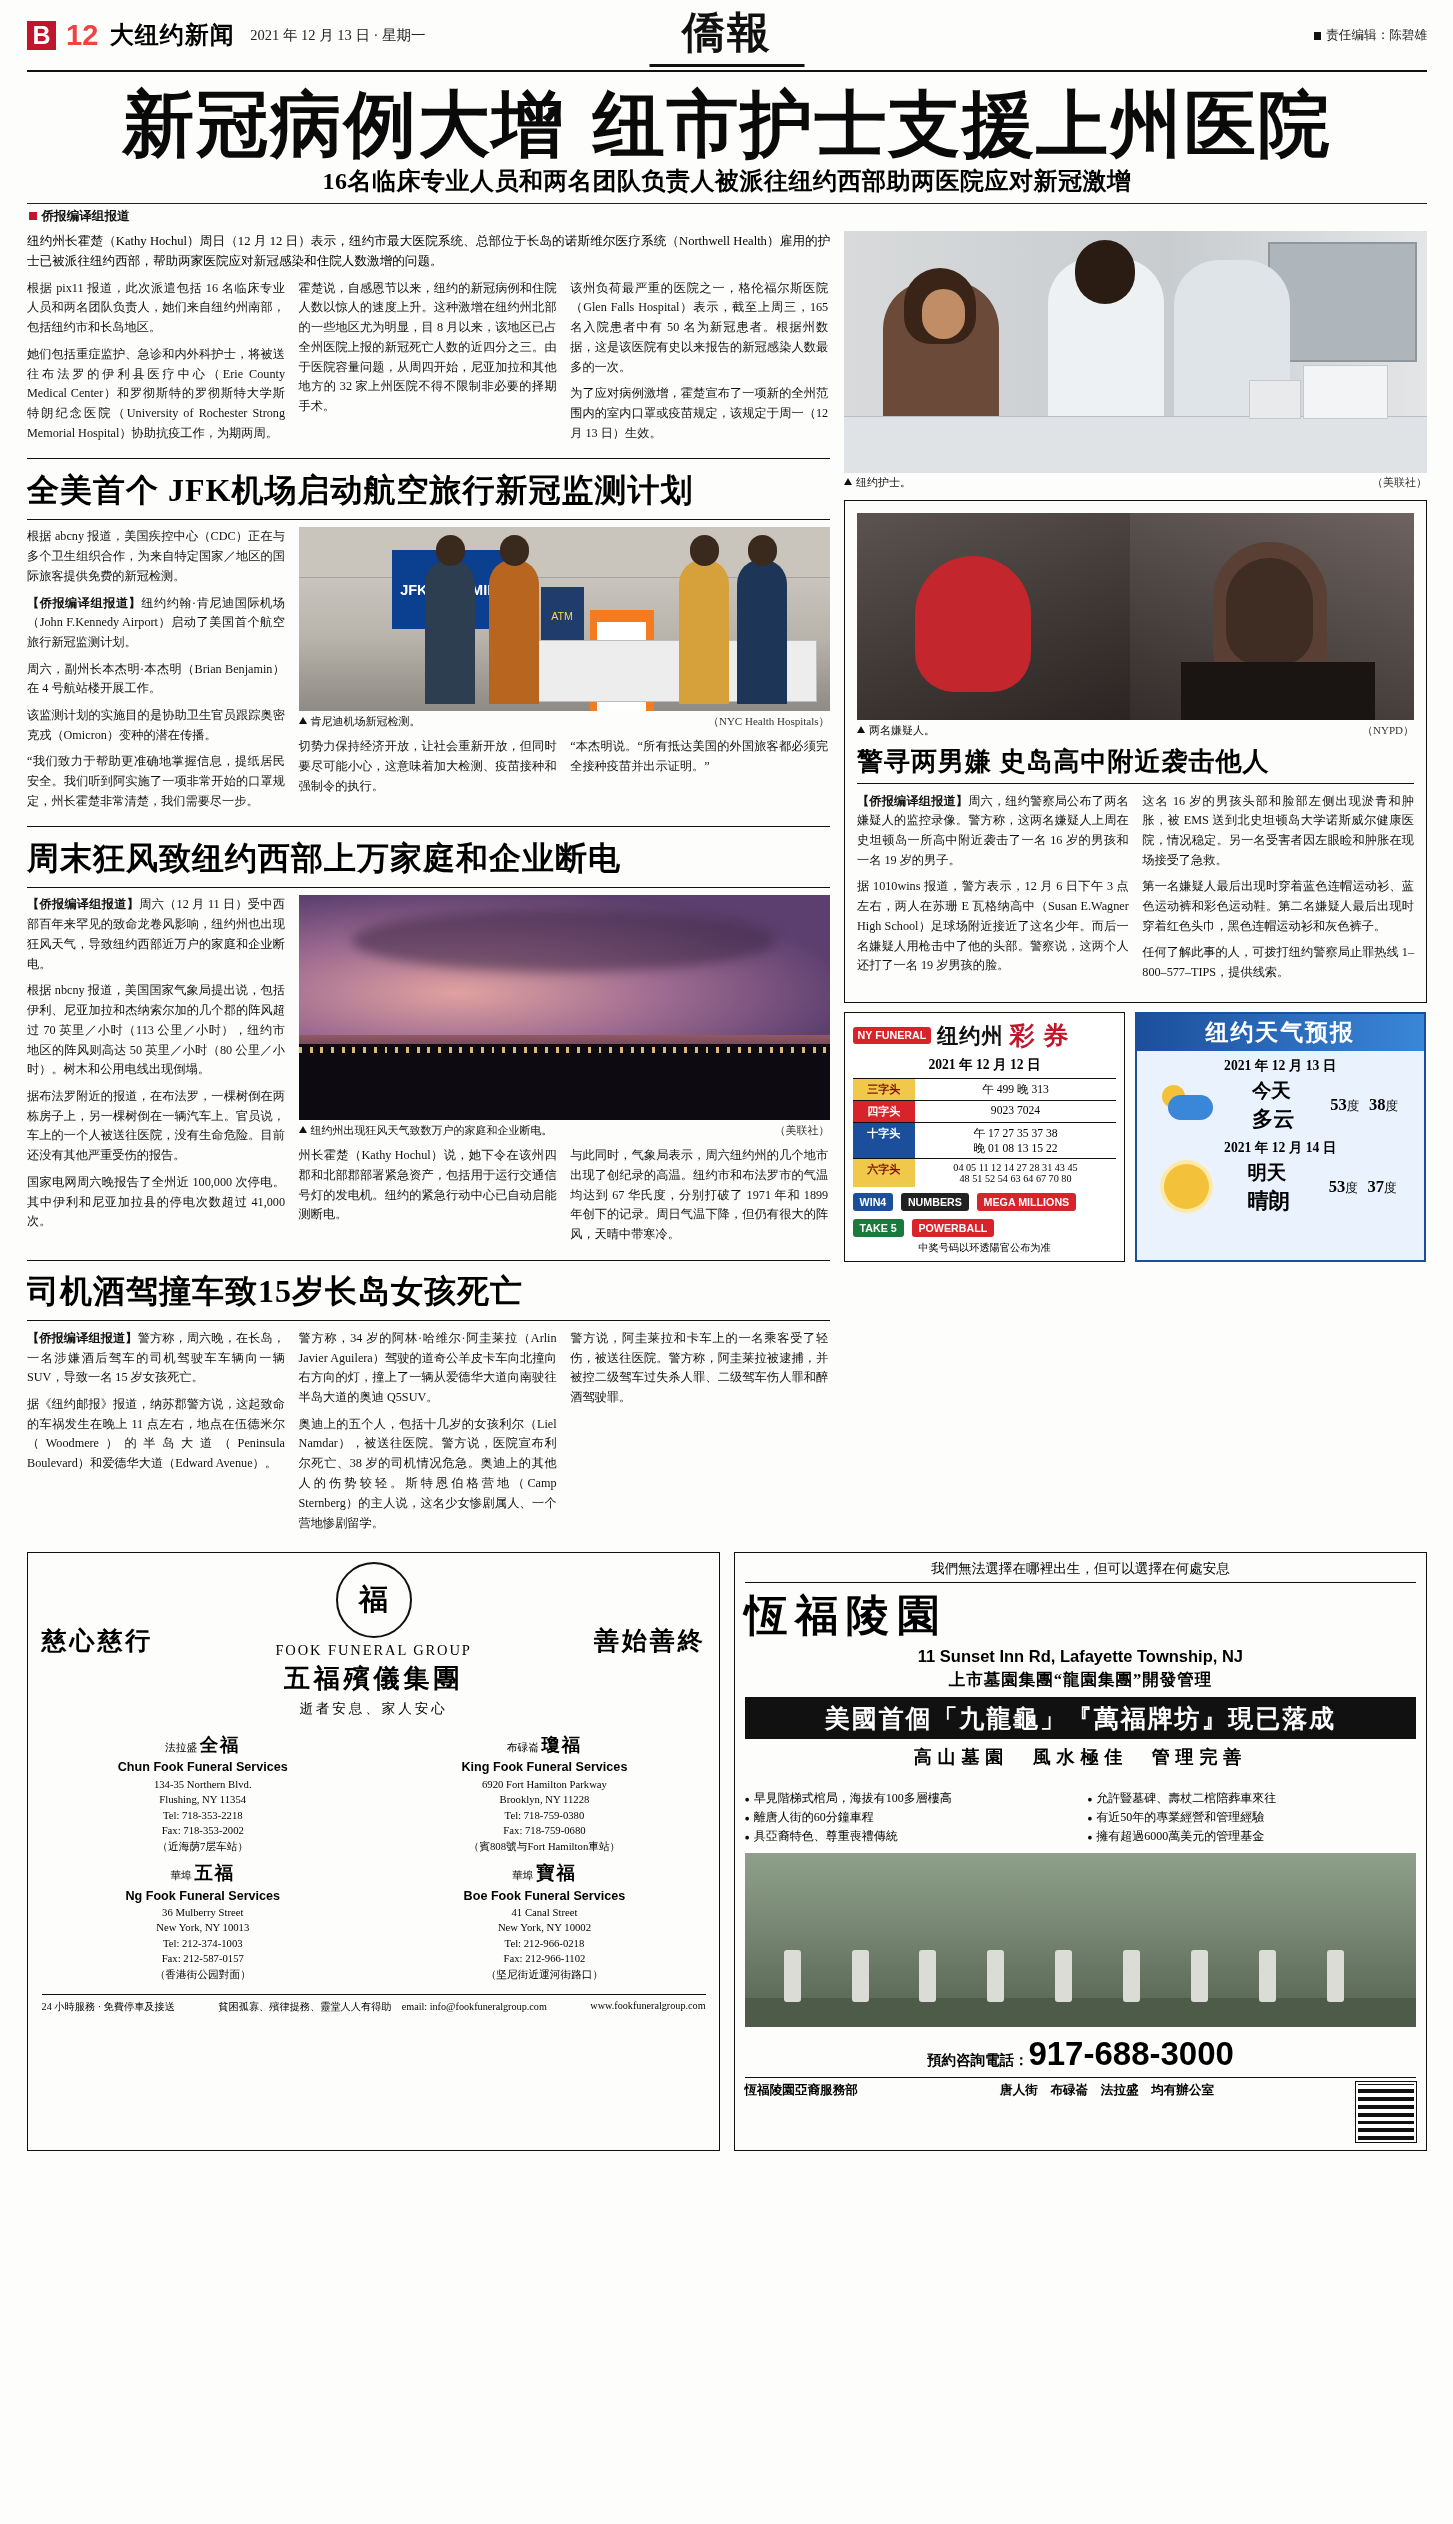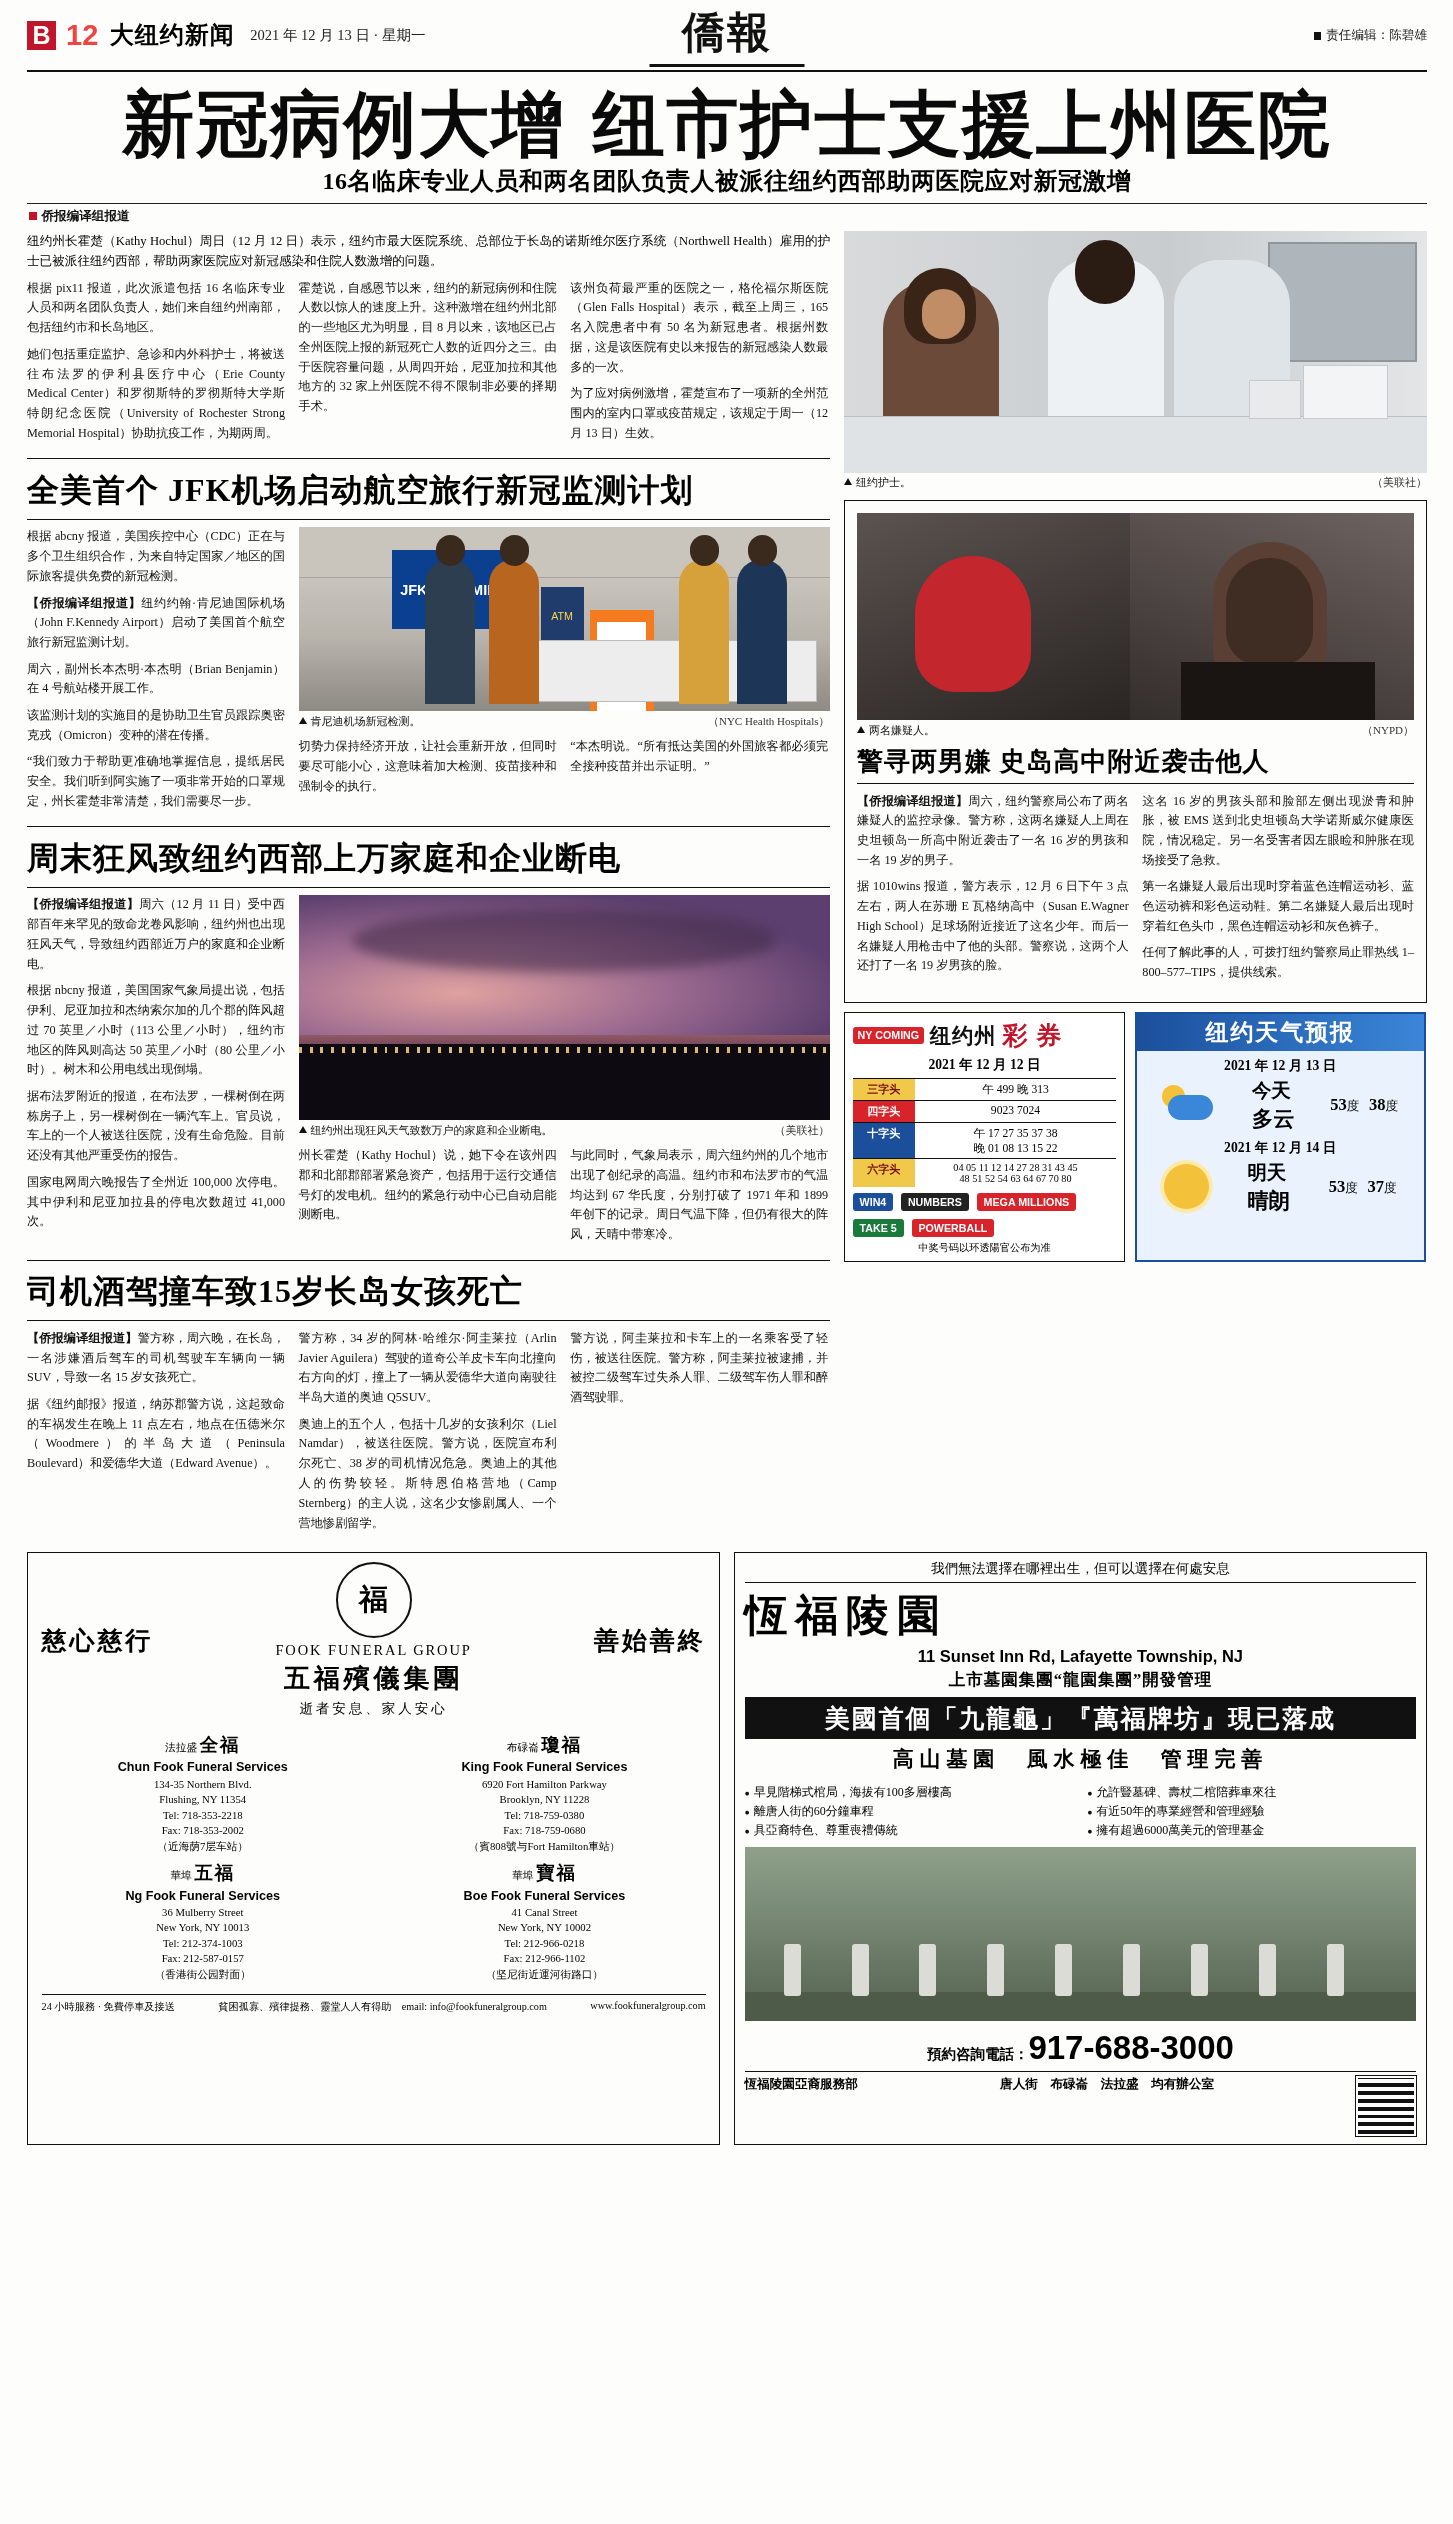--- a/index.html
+++ b/index.html
@@ -136,21 +136,21 @@
   .fk{text-align:center;font-size:10.7px;line-height:1.45;}
   .fk .cnname{font-size:18.4px;font-weight:bold;letter-spacing:1.9px;font-family:"DejaVu Serif",serif;}
   .fk .enname{font-size:12.6px;font-weight:bold;font-family:"Liberation Sans",sans-serif;}
   .fook-foot{display:flex;justify-content:space-between;font-size:10.2px;border-top:1px solid #111;margin-top:11.6px;padding-top:4.8px;}
 
   .hf-top{font-size:13.6px;text-align:center;border-bottom:1px solid #111;padding-bottom:3.9px;}
   .hf-name{font-size:43px;font-weight:bold;text-align:left;letter-spacing:7.8px;font-family:"DejaVu Serif",serif;margin:3.9px 0 1.9px;}
   .hf-addr{font-size:16.5px;font-weight:bold;text-align:center;font-family:"Liberation Sans",sans-serif;}
   .hf-line{font-size:16.5px;font-weight:bold;text-align:center;letter-spacing:1px;margin-top:2.9px;}
   .hf-banner{background:#111;color:#fff;font-size:25px;font-weight:bold;text-align:center;padding:4.8px 0;margin:5.8px 0;letter-spacing:1.9px;font-family:"DejaVu Serif",serif;}
-  .hf-feats{font-size:21px;font-weight:bold;text-align:center;letter-spacing:5.8px;margin-bottom:11px;}
+  .hf-feats{font-size:18px;font-weight:bold;text-align:center;letter-spacing:5.8px;margin-bottom:21px;}
   .hf-bullets{display:grid;grid-template-columns:1fr 1fr;gap:1.9px 13.6px;font-size:12px;}
   .hf-bullets div:before{content:"●";color:#111;margin-right:3.9px;font-size:8.7px;vertical-align:middle;}
   .hf-photo{height:174px;background:linear-gradient(180deg,#8fa08a 0%,#6f7f6c 55%,#54604f 100%);margin:7.8px 0;position:relative;overflow:hidden;}
   .hf-photo .stone{position:absolute;bottom:25px;width:17.4px;height:52px;background:#dcdcd6;border-radius:2.9px;}
   .hf-photo .grass{position:absolute;left:0;bottom:0;width:100%;height:29px;background:#4e5b49;}
   .hf-phone{font-size:14.5px;font-weight:bold;text-align:center;}
   .hf-phone b{font-size:33px;font-family:"Liberation Sans",sans-serif;}
   .hf-foot{border-top:1px solid #111;margin-top:4.8px;padding-top:3.9px;font-size:12.6px;display:flex;justify-content:space-between;font-weight:bold;}
   .qr{width:56px;height:56px;background:
      repeating-linear-gradient(0deg,#111 0 3.9px,#fff 3.9px 7.8px),
@@ -344,21 +344,21 @@
             <p class="body">第一名嫌疑人最后出现时穿着蓝色连帽运动衫、蓝色运动裤和彩色运动鞋。第二名嫌疑人最后出现时穿着红色头巾，黑色连帽运动衫和灰色裤子。</p>
             <p class="body">任何了解此事的人，可拨打纽约警察局止罪热线 1–800–577–TIPS，提供线索。</p>
           </div>
         </div>
       </div>
 
       <div class="sb-grid">
 
         <div class="lotto">
           <div class="lot-logo">
-            <div class="lot-ny">NY COMING</div>
+            <div class="lot-ny">NY FUNERAL</div>
             <div class="lot-title">纽约州</div>
             <div class="lot-caiquan">彩 券</div>
           </div>
           <div class="lot-date">2021 年 12 月 12 日</div>
           <div class="lot-row">
             <div class="lot-lbl">三字头</div>
             <div class="lot-val">午 499    晚 313</div>
           </div>
           <div class="lot-row">
             <div class="lot-lbl red">四字头</div>

